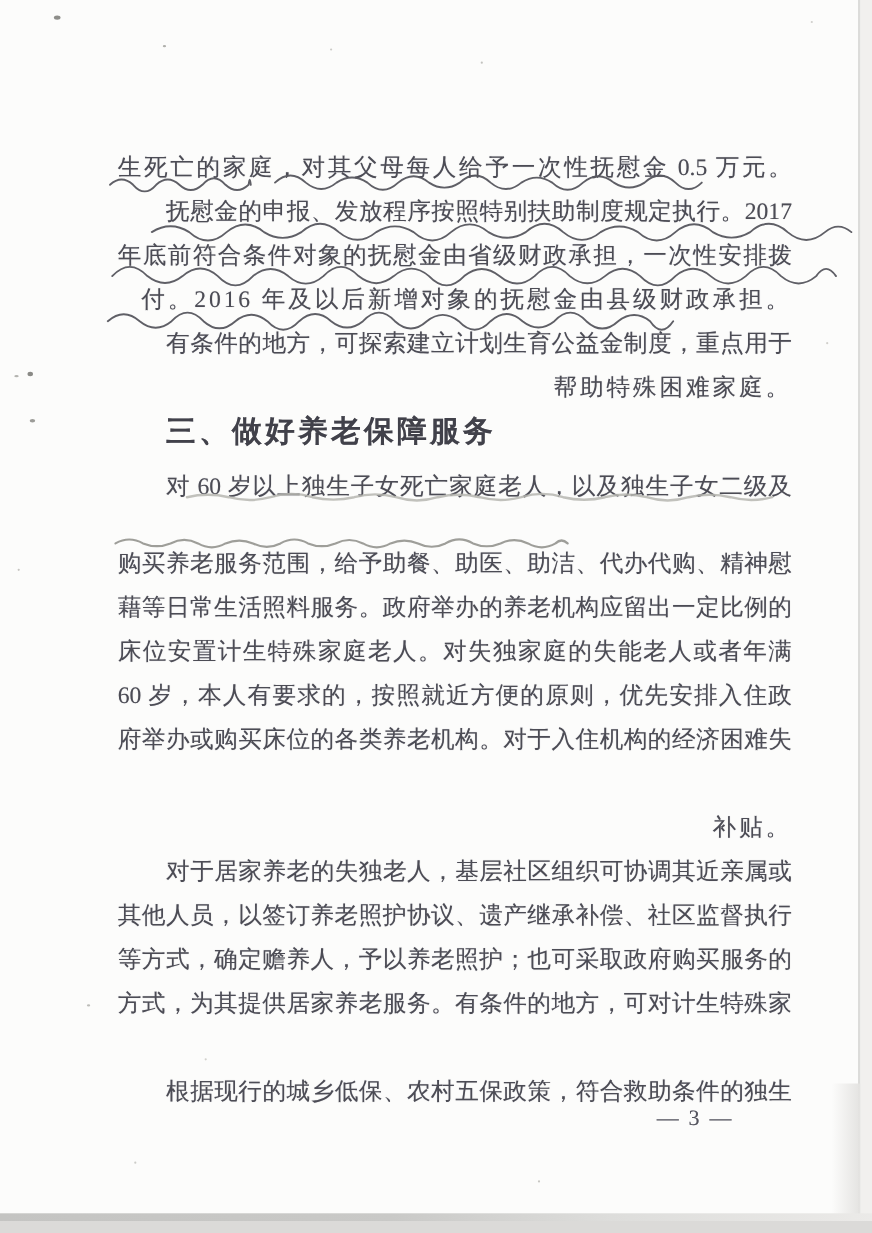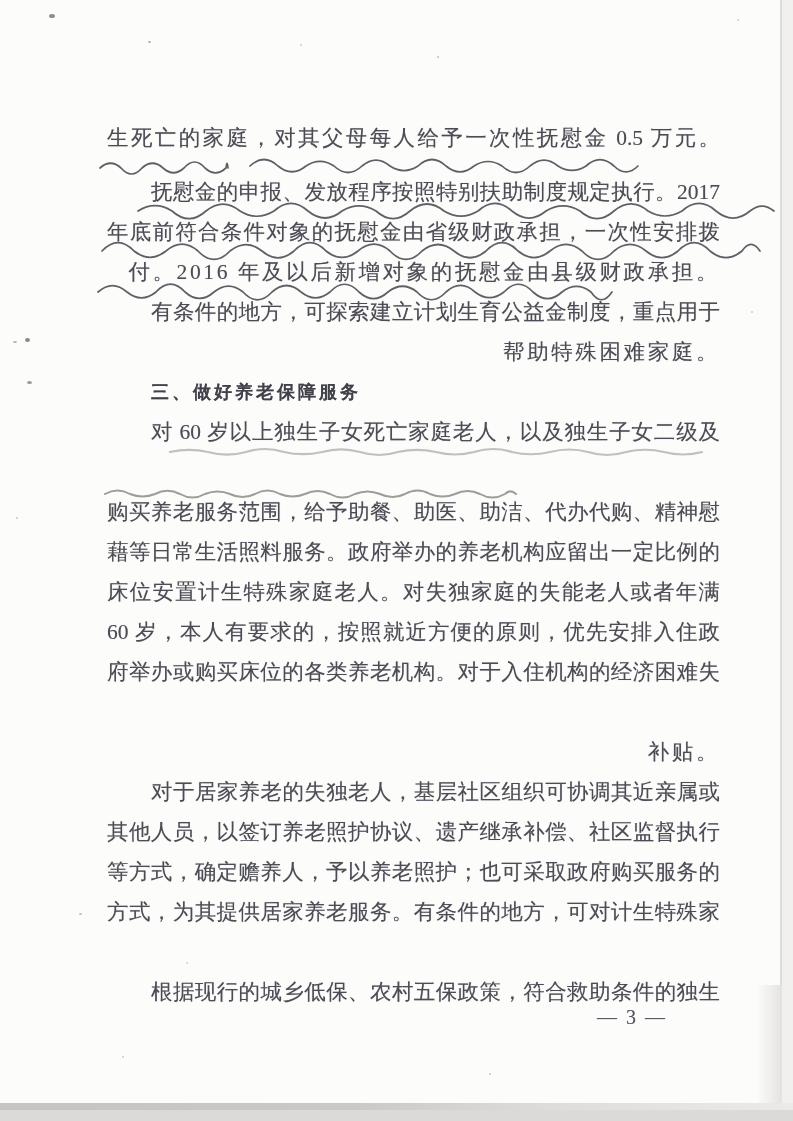--- a/index.html
+++ b/index.html
@@ -12,21 +12,21 @@
     position:absolute;left:107px;width:613px;
     font-size:21.5px;line-height:28px;color:#4c4c55;
     text-shadow:0 0 0.8px rgba(76,76,90,.40);
     white-space:normal;
   }
   .j{text-align:justify;text-align-last:justify;}
   .ind{text-indent:44px;}
   .plain{letter-spacing:2.6px;text-align:right;}
   .heading{
     font-family:"Liberation Sans","DejaVu Sans",sans-serif;
-    font-weight:700;color:#41414a;font-size:18px;letter-spacing:3px;
+    font-weight:700;color:#41414a;font-size:27px;letter-spacing:3px;
     text-shadow:0 0 0.6px rgba(60,60,70,.5);
   }
   .pagenum{
     position:absolute;left:597px;top:1006px;
     font-size:20px;color:#54545e;letter-spacing:2px;
     text-shadow:0 0 0.6px rgba(80,80,95,.4);
   }
   .waves{position:absolute;left:0;top:0;pointer-events:none;}
   .paper-edge-right-line{position:absolute;top:0;left:780px;width:2px;height:1121px;background:#dcdcda;}
   .paper-edge-right-band{position:absolute;top:0;left:782px;width:11px;height:1121px;background:#f1f0ee;}
@@ -35,30 +35,30 @@
   .paper-edge-bottom-line{position:absolute;left:0;top:1103px;width:793px;height:7px;
     background:linear-gradient(to right,#c4c4c2 0%,#c9c9c7 45%,#dddddb 70%,#ebeae8 100%);}
   .paper-edge-bottom-band{position:absolute;left:0;top:1110px;width:793px;height:11px;background:#dbdad8;}
   .sp{position:absolute;border-radius:50%;}
 </style>
 </head>
 <body>
 
 <div class="page">
 
-  <div class="ln j" style="top:124px">生死亡的家庭，对其父母每人给予一次性抚慰金 0.5 万元。</div>
+  <div class="ln j" style="top:138px">生死亡的家庭，对其父母每人给予一次性抚慰金 0.5 万元。</div>
   <div class="ln j ind" style="top:178px">抚慰金的申报、发放程序按照特别扶助制度规定执行。2017</div>
   <div class="ln j" style="top:218px">年底前符合条件对象的抚慰金由省级财政承担，一次性安排拨</div>
   <div class="ln plain" style="top:258px">付。2016 年及以后新增对象的抚慰金由县级财政承担。</div>
   <div class="ln j ind" style="top:298px">有条件的地方，可探索建立计划生育公益金制度，重点用于</div>
   <div class="ln plain" style="top:338px">帮助特殊困难家庭。</div>
 
   <div class="ln heading ind" style="top:378px">三、做好养老保障服务</div>
 
-  <div class="ln j ind" style="top:418px">对 60 岁以上独生子女死亡家庭老人，以及独生子女二级及</div>
+  <div class="ln j ind" style="top:428px">对 60 岁以上独生子女死亡家庭老人，以及独生子女二级及</div>
   <div class="ln j" style="top:498px">购买养老服务范围，给予助餐、助医、助洁、代办代购、精神慰</div>
   <div class="ln j" style="top:538px">藉等日常生活照料服务。政府举办的养老机构应留出一定比例的</div>
   <div class="ln j" style="top:578px">床位安置计生特殊家庭老人。对失独家庭的失能老人或者年满</div>
   <div class="ln j" style="top:618px">60 岁，本人有要求的，按照就近方便的原则，优先安排入住政</div>
   <div class="ln j" style="top:658px">府举办或购买床位的各类养老机构。对于入住机构的经济困难失</div>
   <div class="ln plain" style="top:738px">补贴。</div>
   <div class="ln j ind" style="top:778px">对于居家养老的失独老人，基层社区组织可协调其近亲属或</div>
   <div class="ln j" style="top:818px">其他人员，以签订养老照护协议、遗产继承补偿、社区监督执行</div>
   <div class="ln j" style="top:898px">方式，为其提供居家养老服务。有条件的地方，可对计生特殊家</div>
   <div class="ln j" style="top:858px">等方式，确定赡养人，予以养老照护；也可采取政府购买服务的</div>

